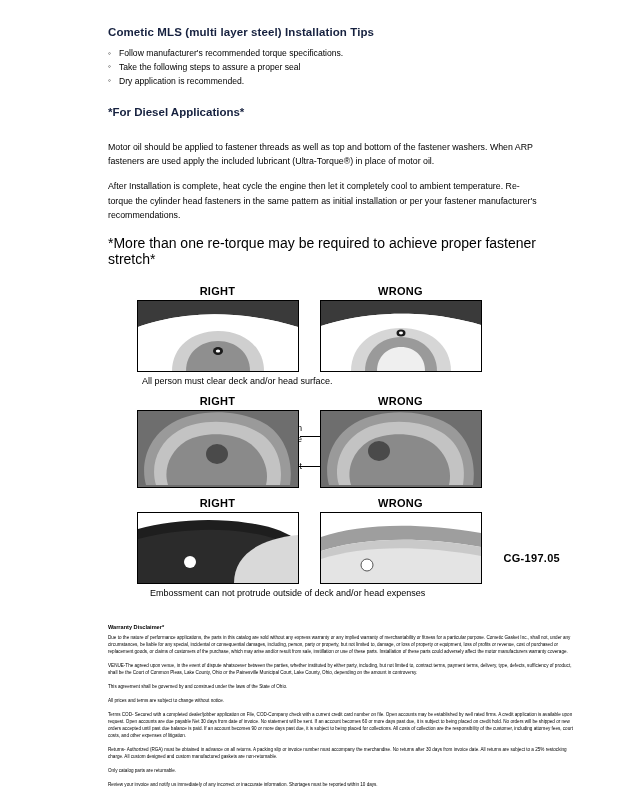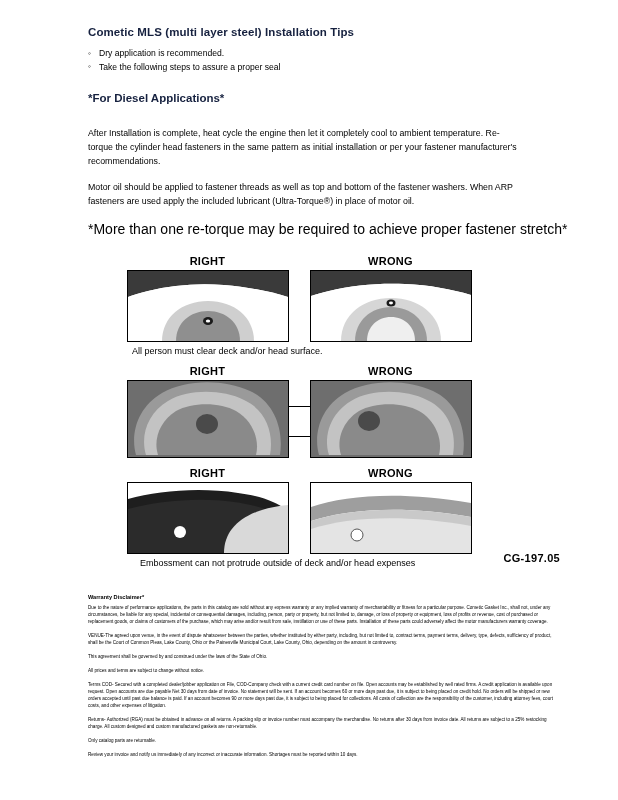--- a/index.html
+++ b/index.html
@@ -13,21 +13,21 @@
     font-family: "Liberation Sans", sans-serif;
     color: #000000;
     position: relative;
     overflow: hidden;
   }
   .page {
     position: relative;
     width: 618px;
     height: 588px;
     box-sizing: border-box;
-    padding: 26px 44px 0 24px;
+    padding: 26px 44px 0 44px;
     border-radius: 27px;
   }
   .title {
     font-size: 11.5px;
     font-weight: bold;
     color: #16213f;
     margin: 0 0 9px 64px;
     letter-spacing: 0.1px;
   }
   .bullets {
@@ -173,27 +173,28 @@
   }
 </style>
 </head>
 <body>
 
 <div class="page">
 
   <h1 class="title">Cometic MLS (multi layer steel) Installation Tips</h1>
 
   <ul class="bullets">
+    <li>Follow manufacturer's recommended torque specifications.</li>
+    <li>Take the following steps to assure a proper seal</li>
     <li>Dry application is recommended.</li>
-    <li>Take the following steps to assure a proper seal</li>
   </ul>
 
   <h2 class="section-head">*For Diesel Applications*</h2>
+  <p class="para">Motor oil should be applied to fastener threads as well as top and bottom of the fastener washers.  When ARP fasteners are used apply the included lubricant (Ultra-Torque®) in place of motor oil.</p>
   <p class="para">After Installation is complete, heat cycle the engine then let it completely cool to ambient temperature.  Re-torque the cylinder head fasteners in the same pattern as initial installation or per your fastener manufacturer's recommendations.</p>
-  <p class="para">Motor oil should be applied to fastener threads as well as top and bottom of the fastener washers.  When ARP fasteners are used apply the included lubricant (Ultra-Torque®) in place of motor oil.</p>
   <p class="note">*More than one re-torque may be required to achieve proper fastener stretch*</p>
 
   <div class="figures">
 
     <div class="figrow">
       <div class="figcol">
         <div class="figlabel">RIGHT</div>
         <div class="figbox">
           <svg width="160" height="70" viewBox="0 0 160 70">
             <rect x="0" y="0" width="160" height="70" fill="#ffffff"></rect>

